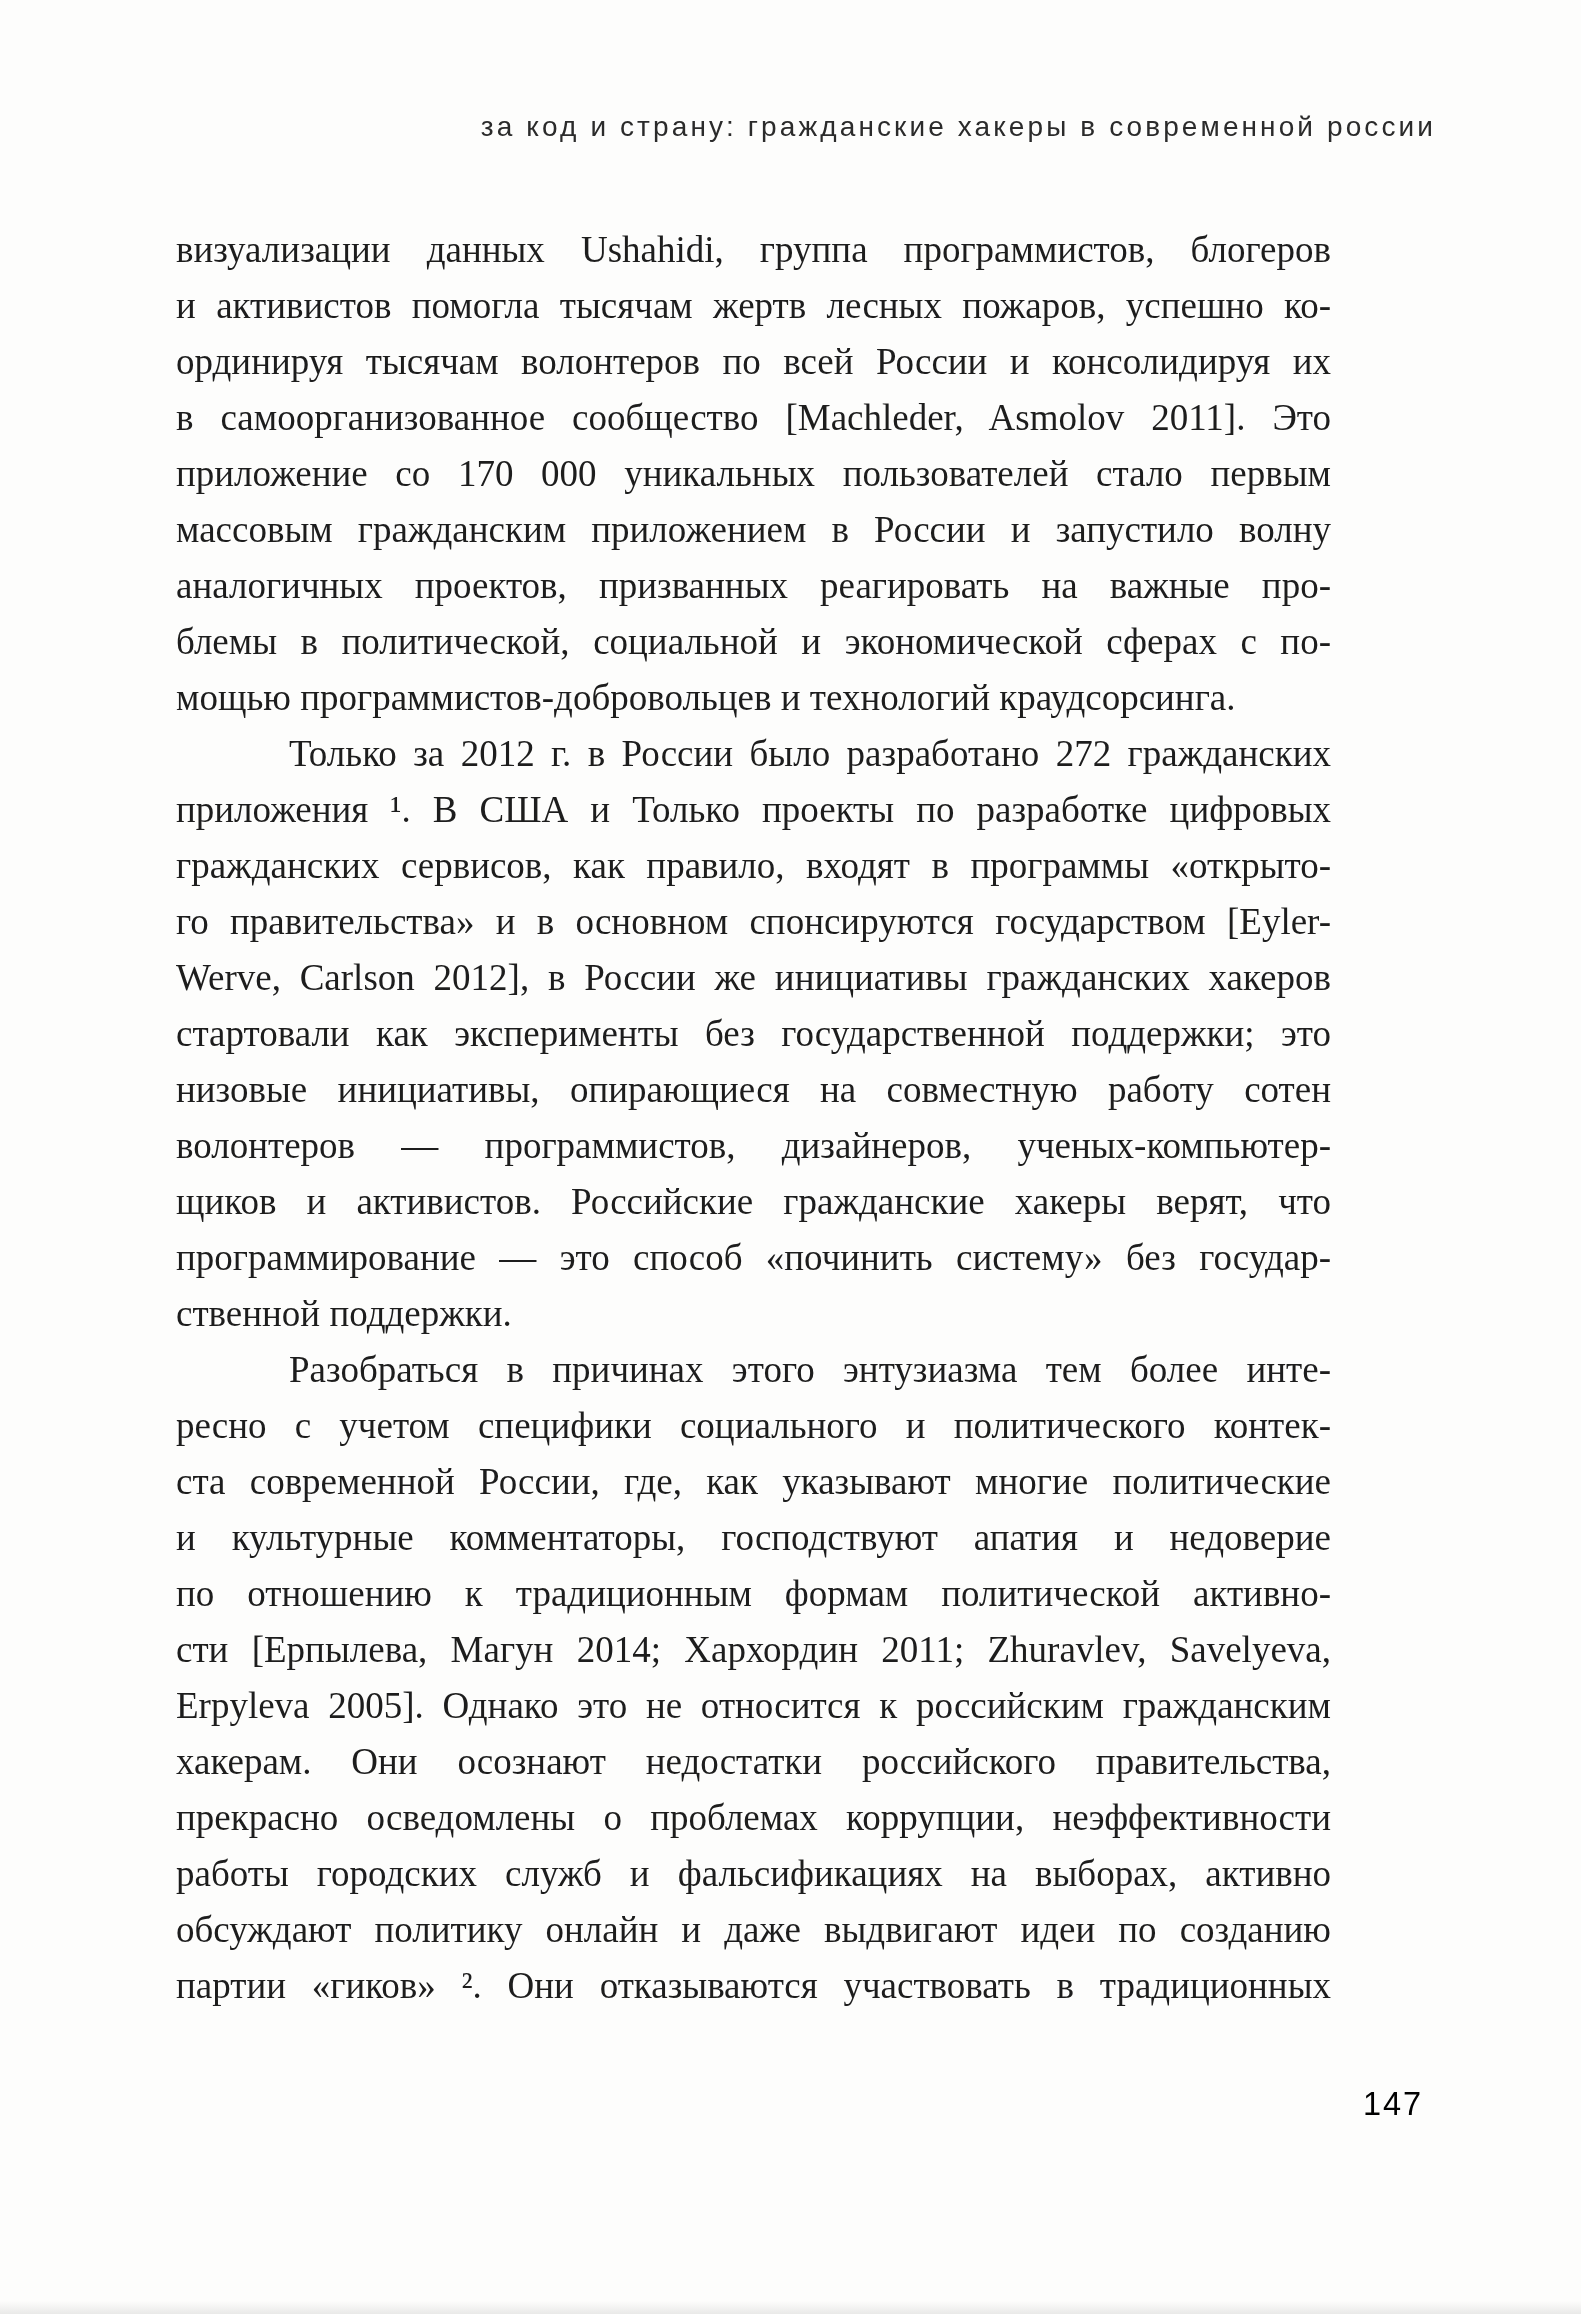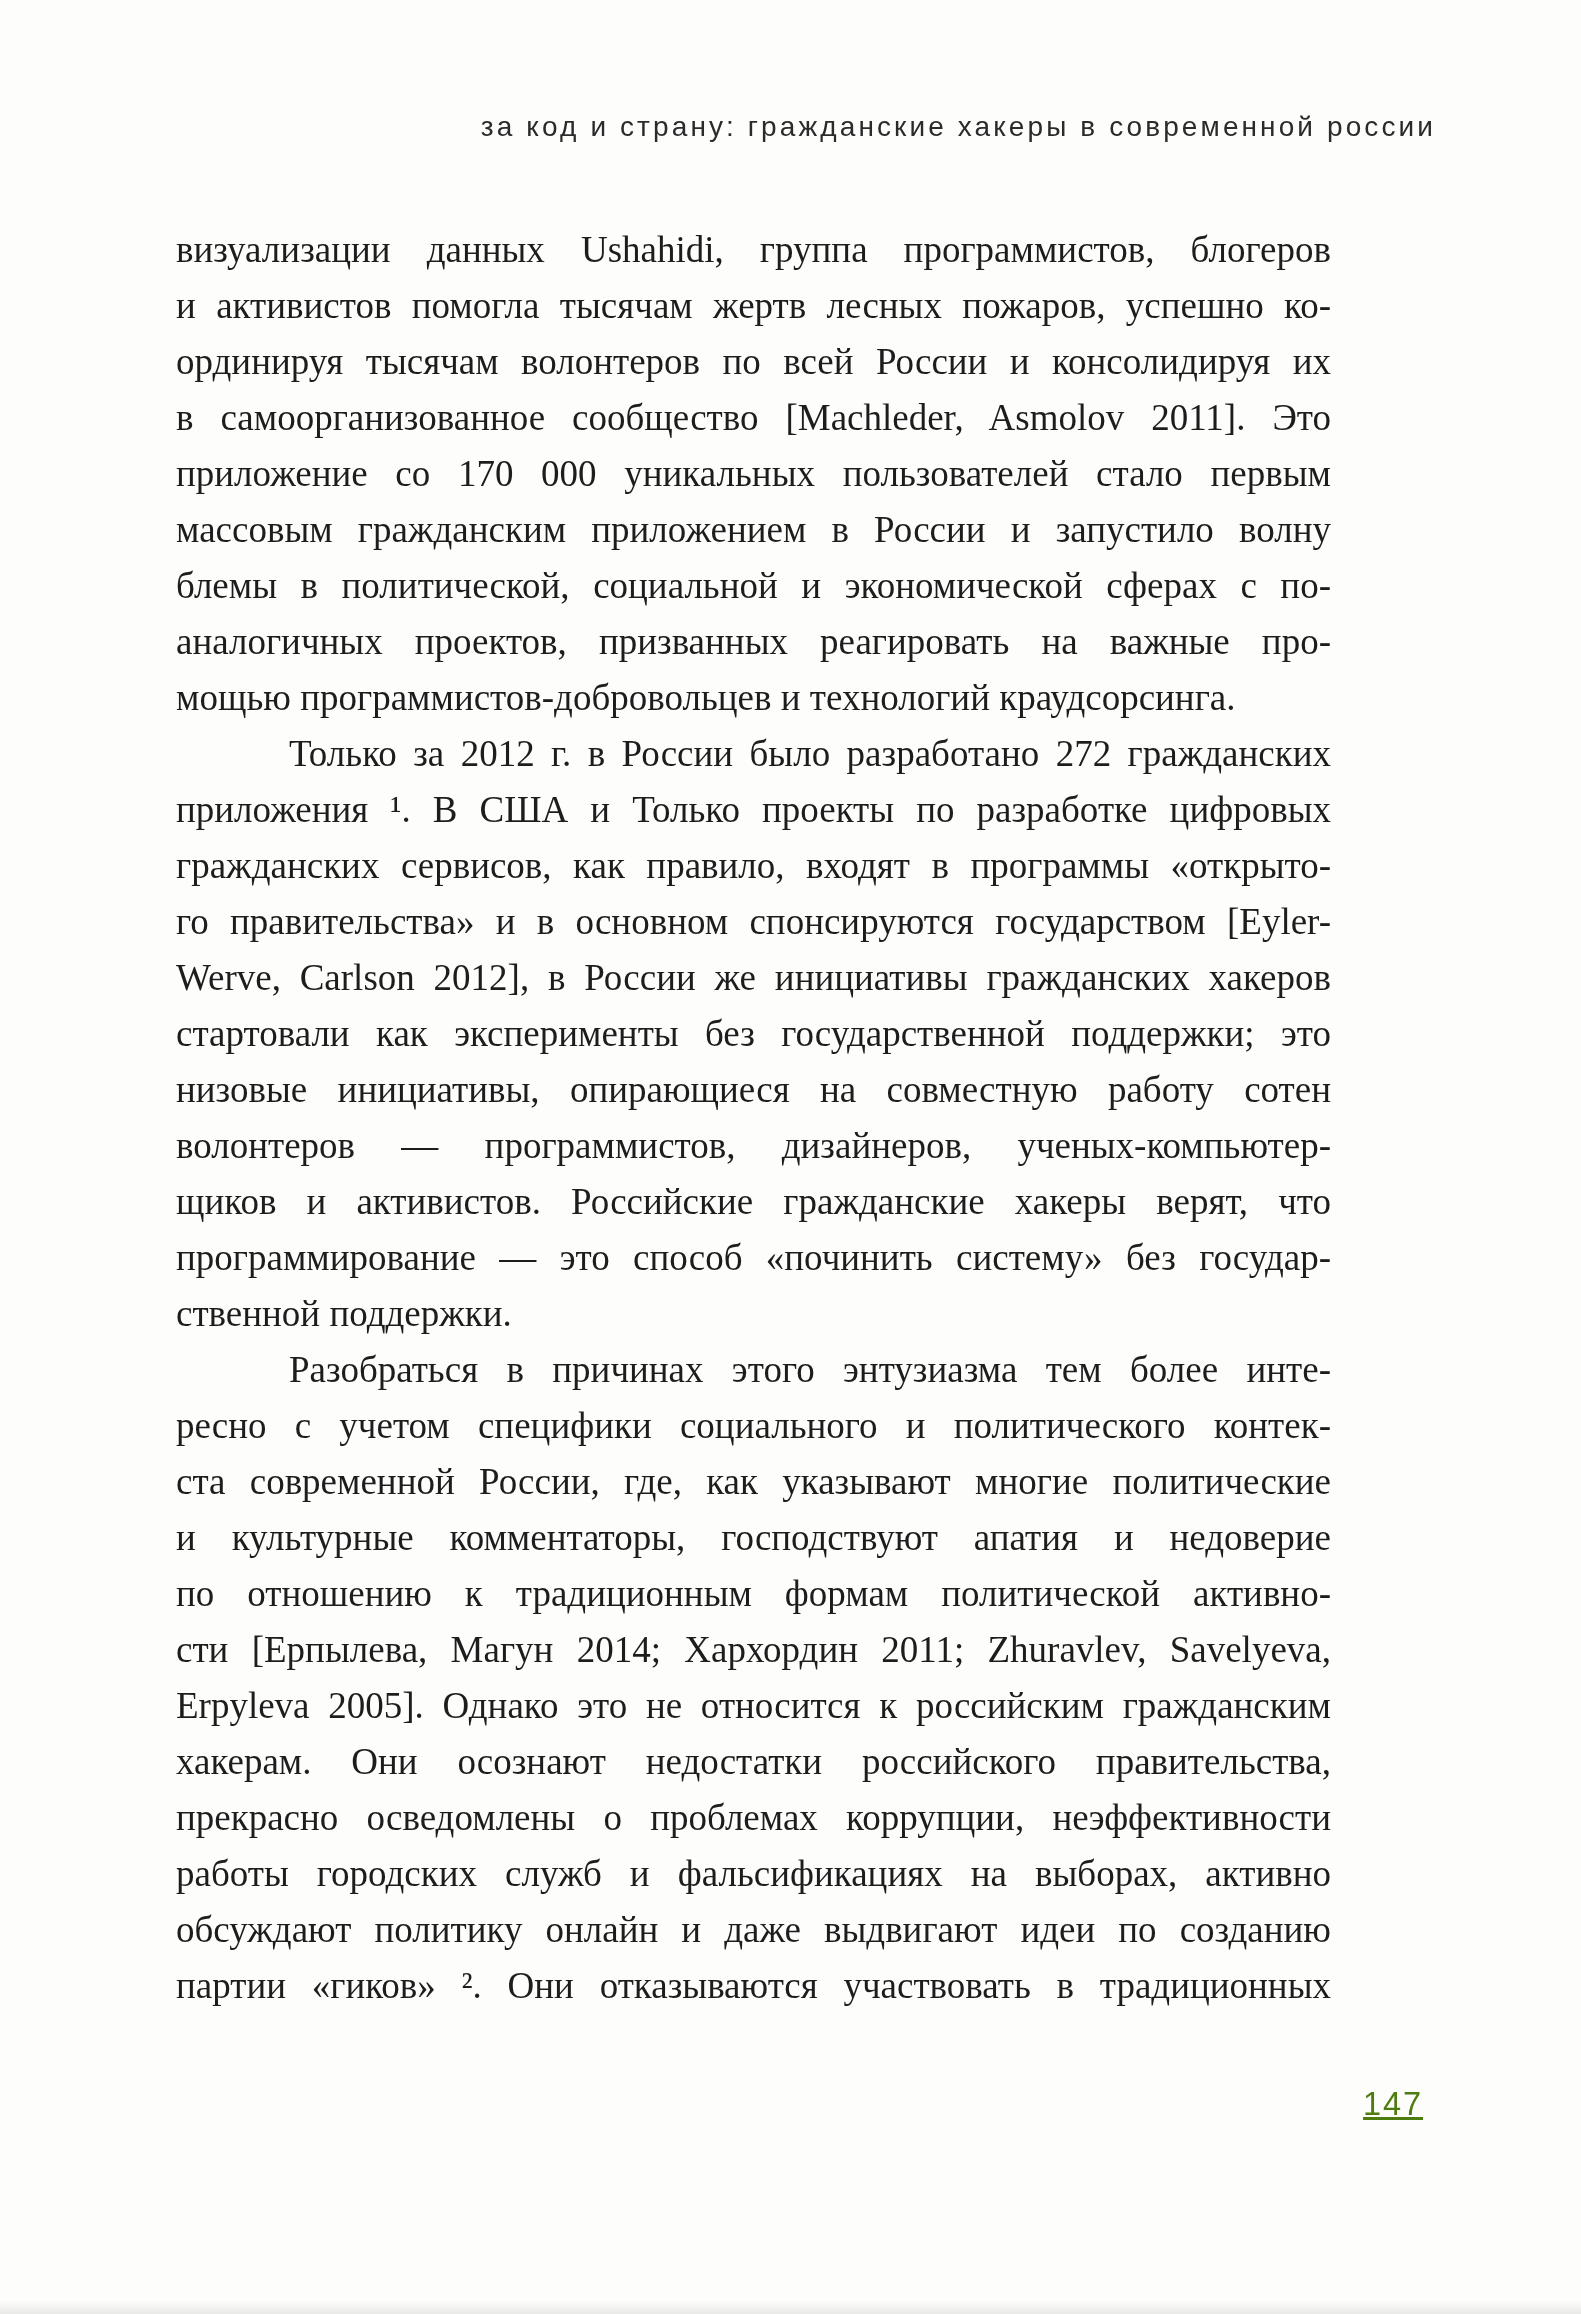--- a/index.html
+++ b/index.html
@@ -47,22 +47,21 @@
   .line.indent {
     text-indent: 113px;
   }
   .page-number {
     position: absolute;
     top: 2086px;
     right: 158px;
     font-family: "Liberation Sans", "DejaVu Sans", sans-serif;
     font-size: 32.5px;
     letter-spacing: 1.9px;
-    color: #4d7c0f;
-    text-decoration: underline;
+    color: #000000;
   }
   .scan-edge-bottom {
     position: absolute;
     left: 0;
     right: 0;
     bottom: 0;
     height: 13.4px;
     background: linear-gradient(to bottom, rgba(130,130,130,0) 0%, rgba(130,130,130,0.16) 100%);
     pointer-events: none;
   }
@@ -73,22 +72,22 @@
 <div class="page">
   <div class="running-header">за код и страну: гражданские хакеры в современной россии</div>
 
   <div class="text-block" id="text-block">
       <div class="line">визуализации данных Ushahidi, группа программистов, блогеров</div>
       <div class="line">и активистов помогла тысячам жертв лесных пожаров, успешно ко-</div>
       <div class="line">ординируя тысячам волонтеров по всей России и консолидируя их</div>
       <div class="line">в самоорганизованное сообщество [Machleder, Asmolov 2011]. Это</div>
       <div class="line">приложение со 170 000 уникальных пользователей стало первым</div>
       <div class="line">массовым гражданским приложением в России и запустило волну</div>
+      <div class="line">аналогичных проектов, призванных реагировать на важные про-</div>
       <div class="line">блемы в политической, социальной и экономической сферах с по-</div>
-      <div class="line">аналогичных проектов, призванных реагировать на важные про-</div>
       <div class="line end">мощью программистов-добровольцев и технологий краудсорсинга.</div>
       <div class="line indent">Только за 2012 г. в России было разработано 272 гражданских</div>
       <div class="line">приложения ¹. В США и Только проекты по разработке цифровых</div>
       <div class="line">гражданских сервисов, как правило, входят в программы «открыто-</div>
       <div class="line">го правительства» и в основном спонсируются государством [Eyler-</div>
       <div class="line">Werve, Carlson 2012], в России же инициативы гражданских хакеров</div>
       <div class="line">стартовали как эксперименты без государственной поддержки; это</div>
       <div class="line">низовые инициативы, опирающиеся на совместную работу сотен</div>
       <div class="line">волонтеров — программистов, дизайнеров, ученых-компьютер-</div>
       <div class="line">щиков и активистов. Российские гражданские хакеры верят, что</div>

